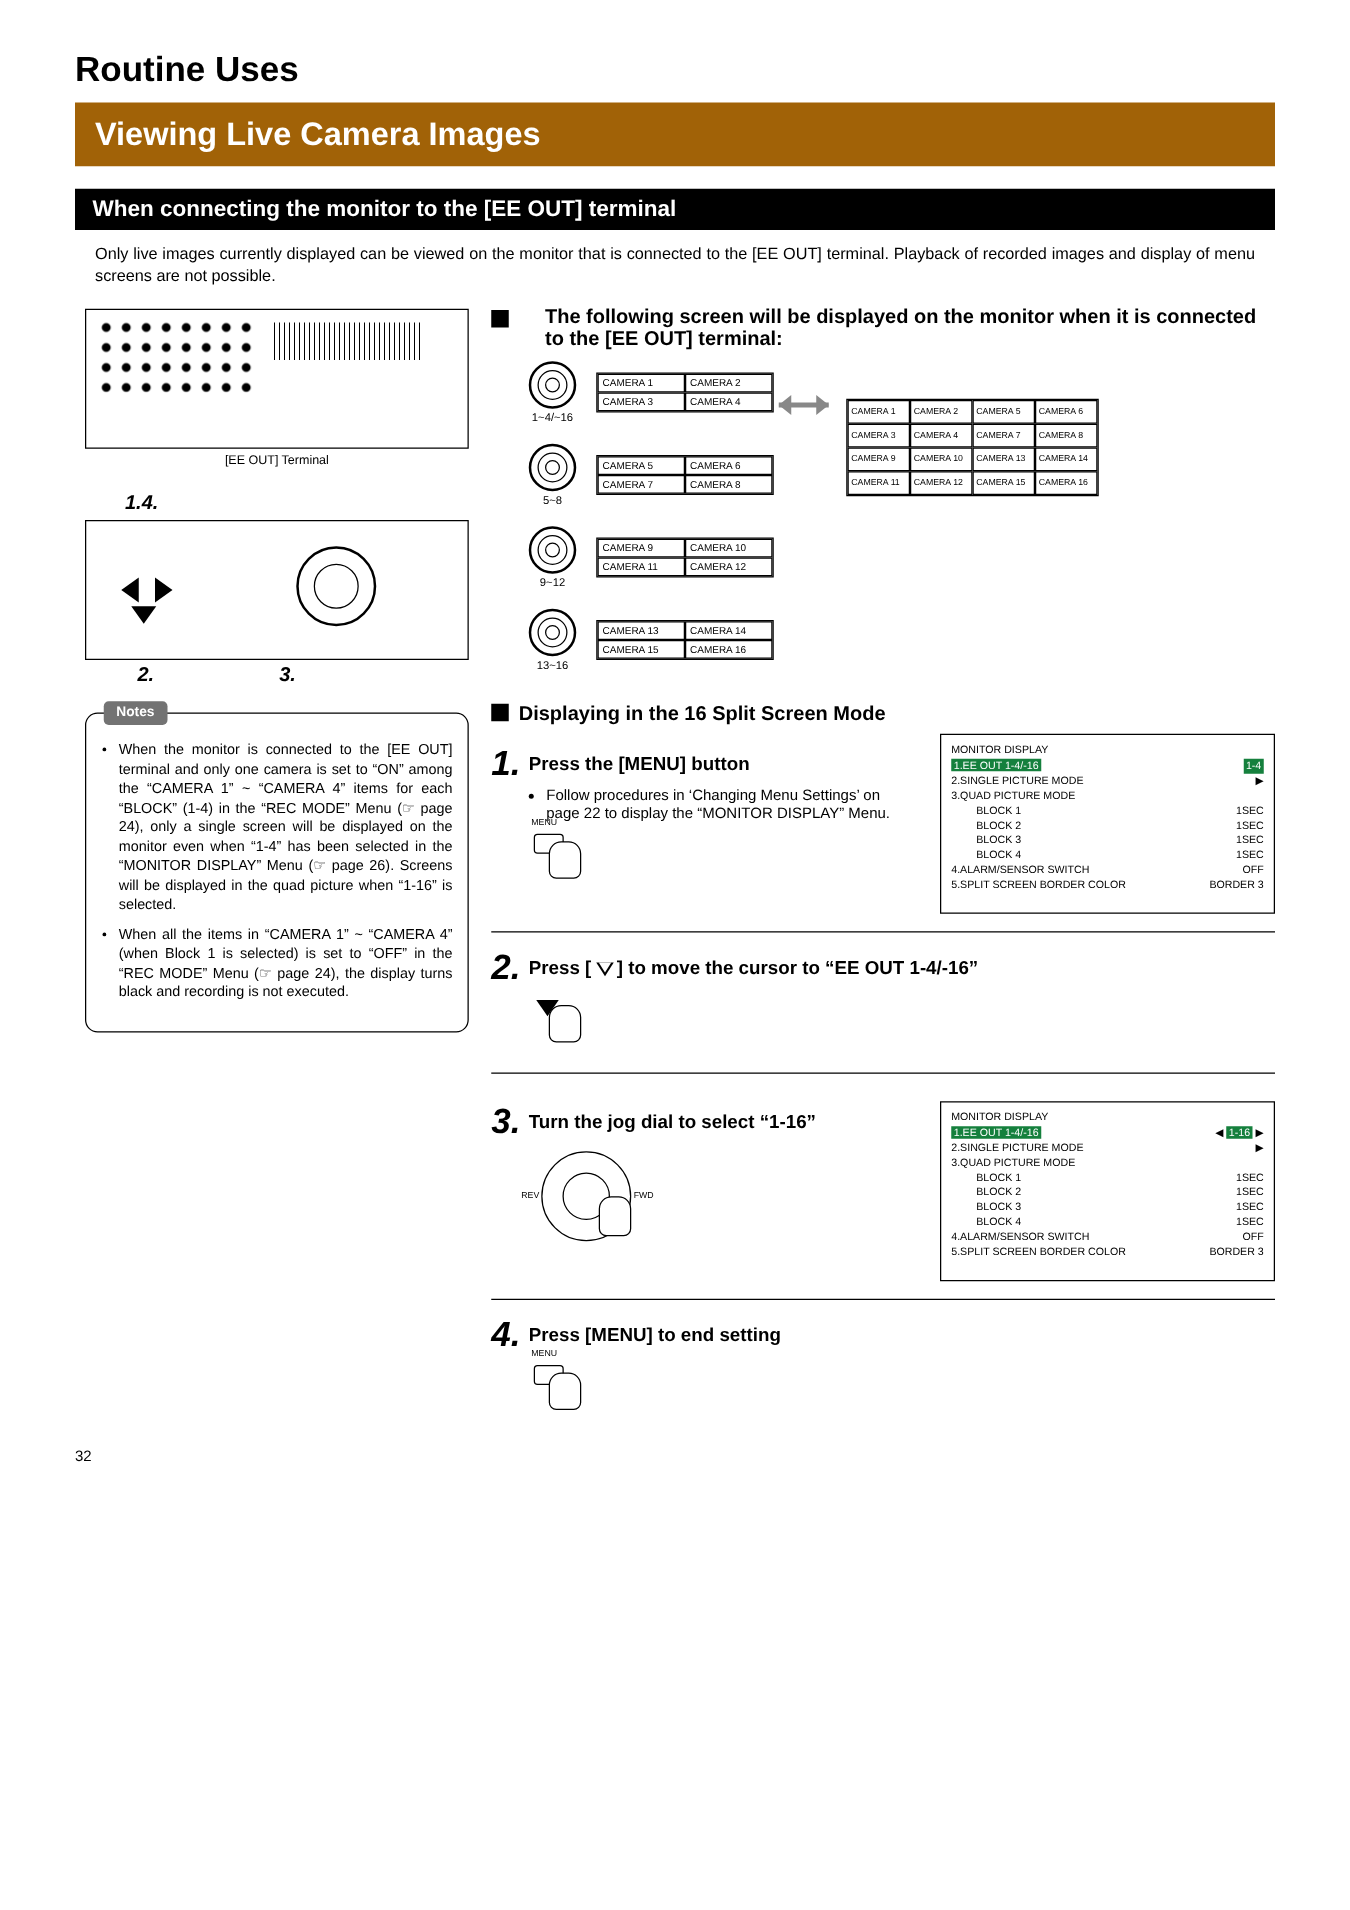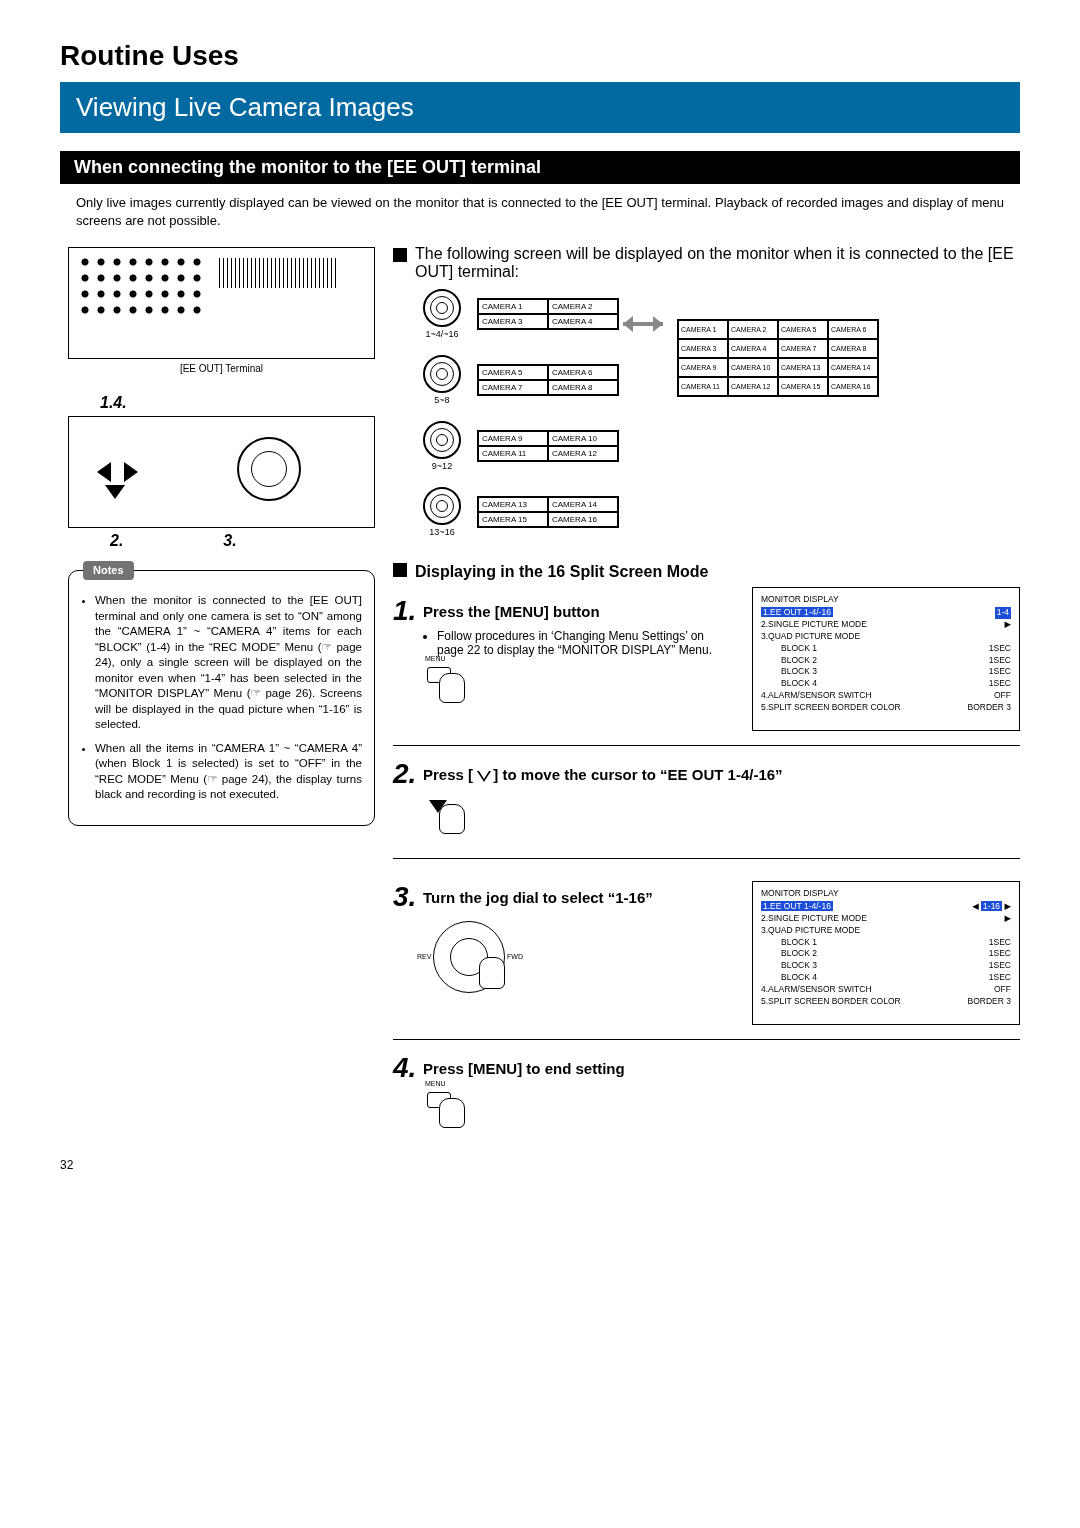--- a/index.html
+++ b/index.html
@@ -12,24 +12,24 @@
     color: #000;
   }
   .chapter-title {
     font-family: Arial, sans-serif;
     font-weight: 900;
     font-size: 28px;
     margin-bottom: 10px;
     letter-spacing: 0;
   }
   .title-bar {
-    background: #0369a1;
+    background: #a16207;
     color: #fff;
     font-size: 26px;
-    font-weight: normal;
+    font-weight: bold;
     padding: 10px 16px;
   }
   .subtitle-bar {
     background: #000;
     color: #fff;
     font-size: 18px;
     font-weight: bold;
     padding: 6px 14px;
     margin-top: 18px;
   }
@@ -131,23 +131,24 @@
     margin: 10px 0 0 0;
     padding-left: 14px;
   }
   .notes-box li {
     margin-bottom: 8px;
     text-align: justify;
   }
   .block-head {
     display: flex;
     align-items: flex-start;
-    font-weight: normal;
+    font-weight: bold;
     font-size: 16px;
     margin: 6px 0 8px 0;
+    gap: 21px;
   }
   .block-head .sq {
     width: 14px;
     height: 14px;
     background: #000;
     margin-right: 8px;
     margin-top: 3px;
     flex-shrink: 0;
   }
   .screen-row {
@@ -221,21 +222,21 @@
   .step-flex{display:flex;align-items:flex-start;gap:20px;}
 
   .menu-box {
     border: 1px solid #000;
     font-size: 8.5px;
     padding: 6px 8px 16px 8px;
     line-height: 1.4;
     width: 250px;
   }
   .menu-box .mh{font-size:8.5px;margin-bottom:1px;}
-  .menu-box .hl{background:#1d4ed8;color:#fff;padding:0 2px;}
+  .menu-box .hl{background:#15803d;color:#fff;padding:0 2px;}
   .menu-box .mrow{display:flex;justify-content:space-between;}
   .menu-box .indent{padding-left:20px;}
 
   .hand-icon{
     width:50px;height:50px;position:relative;margin-top:6px;
   }
   .hand-icon .btn{
     width:22px;height:14px;border:1px solid #000;border-radius:3px;position:absolute;top:4px;left:4px;
   }
   .hand-icon .lbl{position:absolute;top:-8px;left:2px;font-size:7px;}

